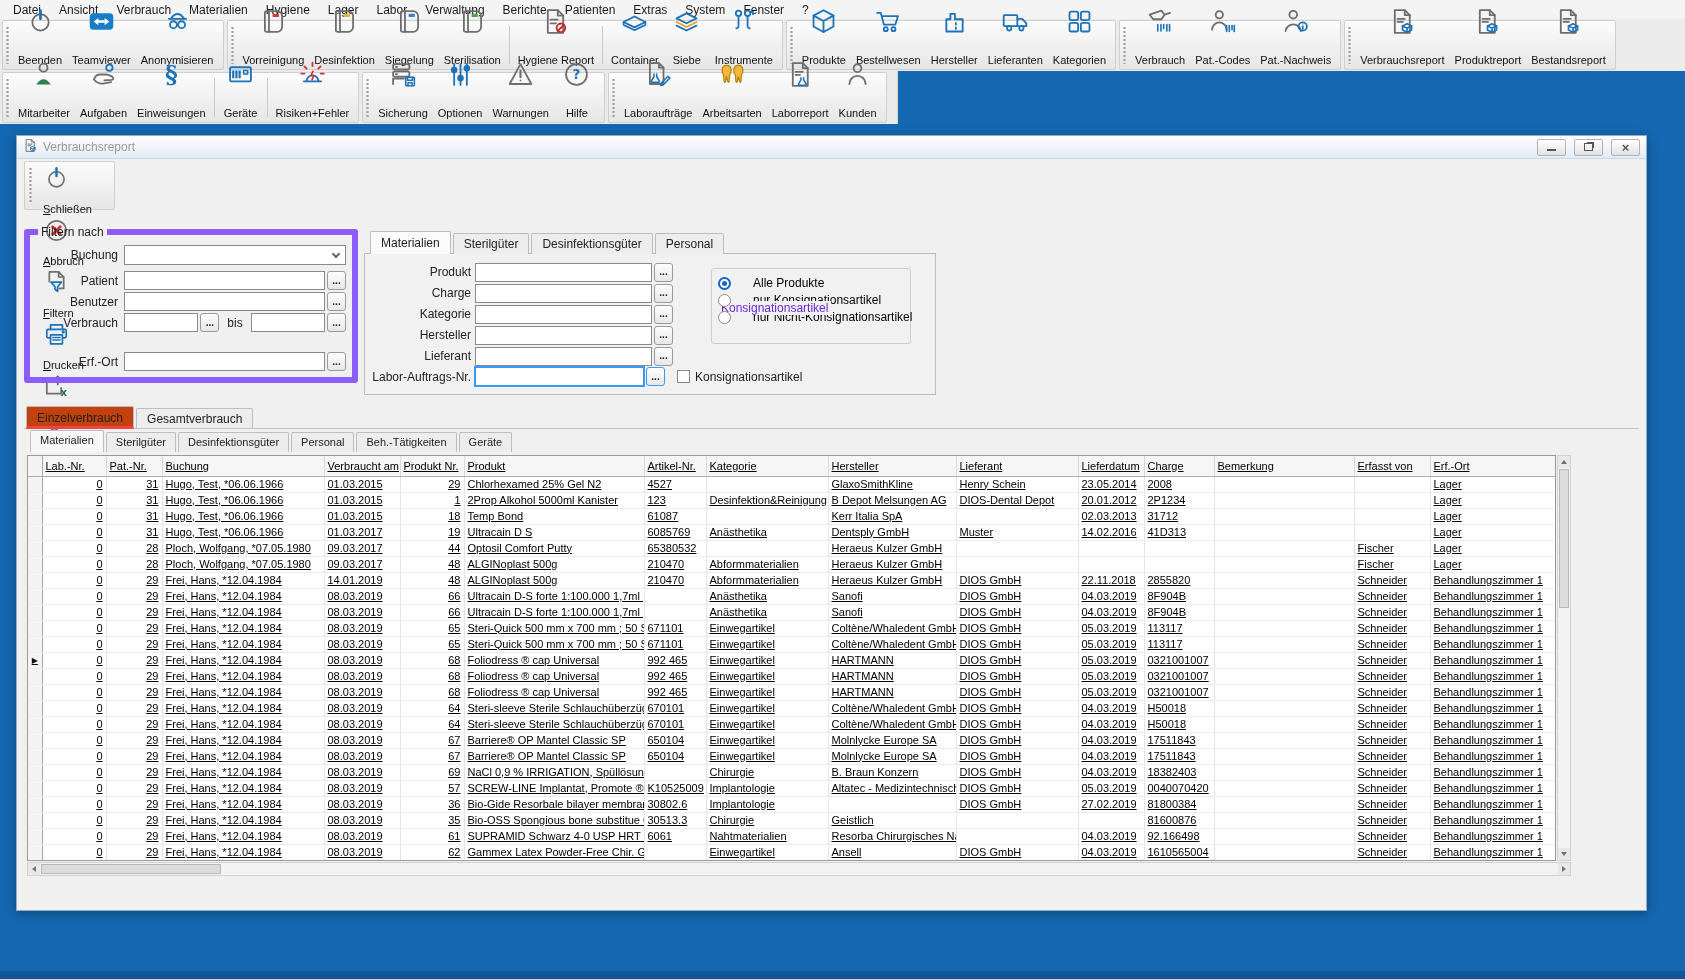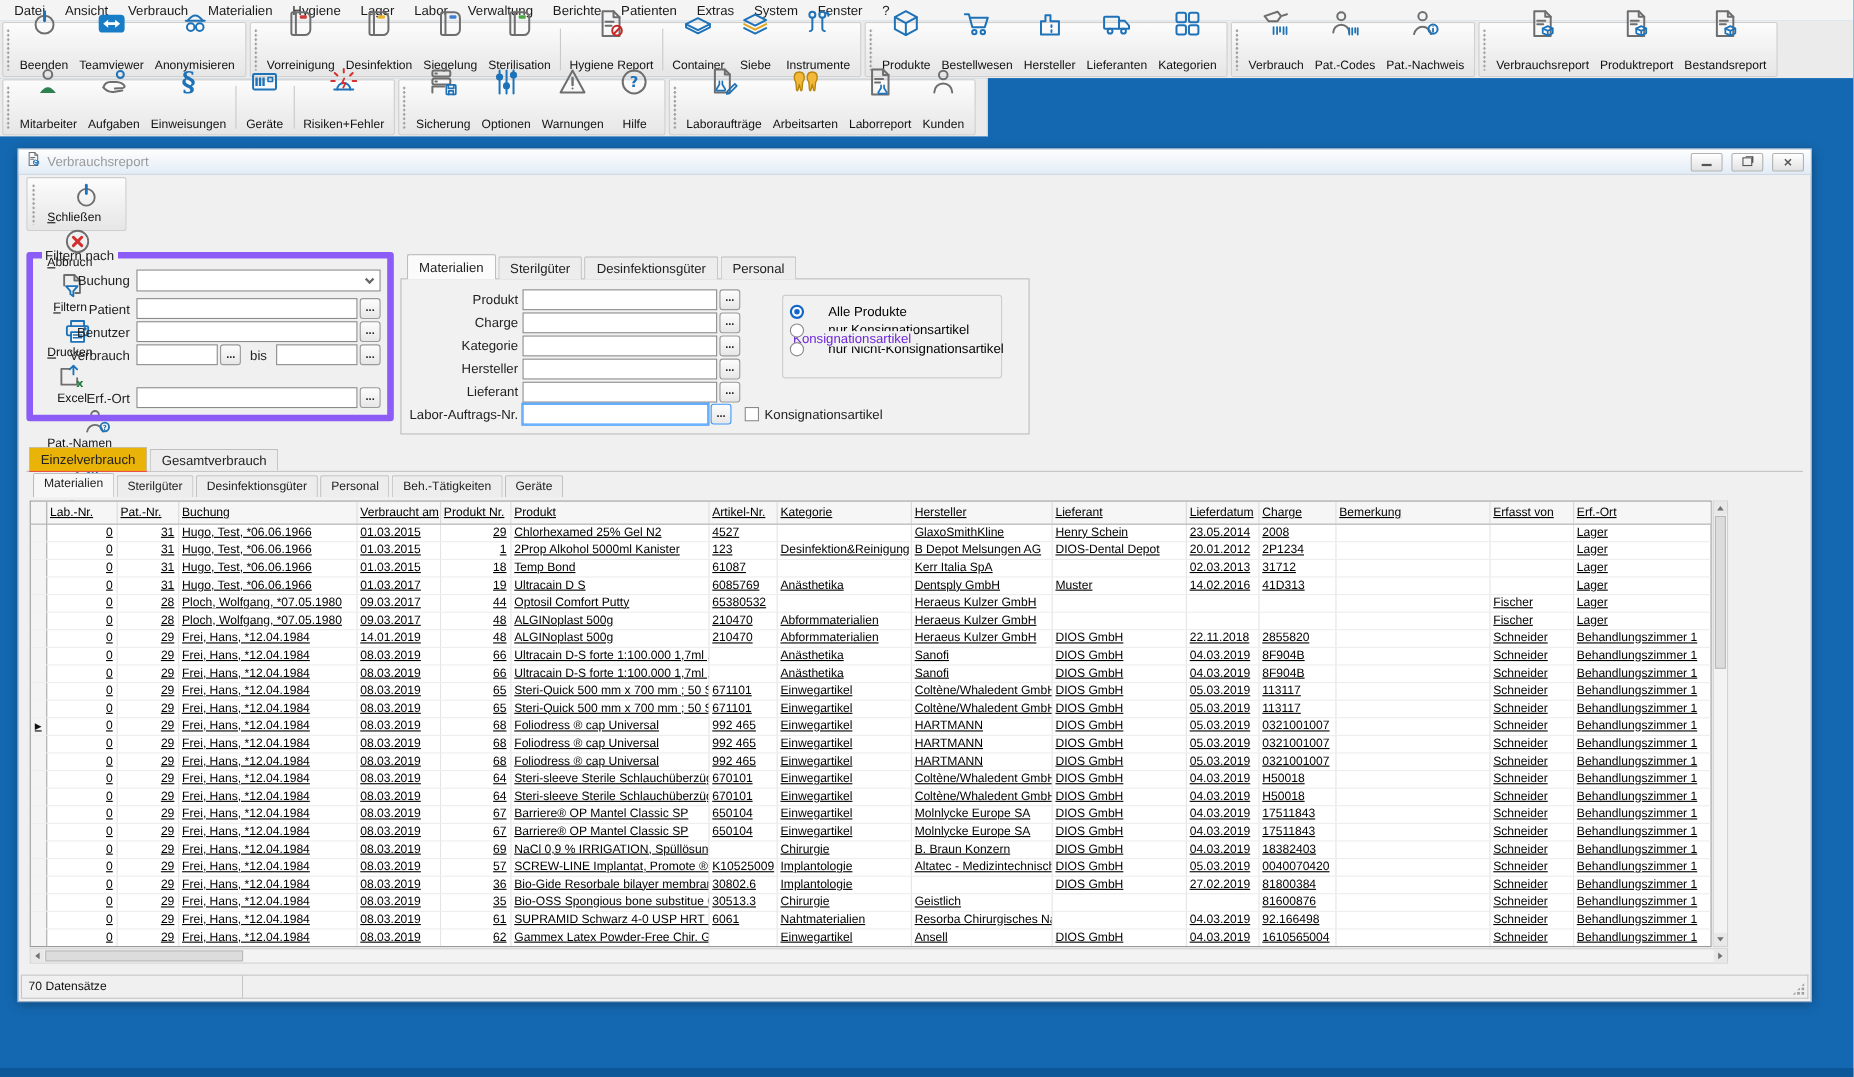--- a/index.html
+++ b/index.html
@@ -34,21 +34,21 @@
   .ic-min{width:9px;height:3px;border-bottom:2px solid #555;margin-top:4px;}
   .ic-max{width:9px;height:8px;border:1px solid #555;box-shadow:2px -2px 0 -1px #555;}
   .ic-close{font-size:13px;font-weight:bold;color:#555;line-height:1;}
 
   .winbody{position:relative;height:751px;}
 
   
   .wtoolbar{position:absolute;left:7px;top:2px;display:flex;align-items:stretch;background:linear-gradient(#fcfcfc,#e6e6e6);border:1px solid #cfcfcf;border-radius:2px;padding:2px 6px 2px 12px;height:49px;}
   .wtoolbar::before{content:"";position:absolute;left:4px;top:5px;bottom:5px;width:3px;
     background-image:radial-gradient(circle,#9f9f9f 1px,transparent 1.3px);background-size:3px 4px;background-repeat:repeat-y;}
-  .wbtn{display:flex;flex-direction:column;align-items:flex-end;justify-content:flex-end;gap:0;padding:1px 6px;font-size:11px;color:#111;background:none;border:none;min-width:48px;white-space:nowrap;}
+  .wbtn{display:flex;flex-direction:column;align-items:flex-start;justify-content:flex-end;gap:11px;padding:1px 6px;font-size:11px;color:#111;background:none;border:none;min-width:48px;white-space:nowrap;}
   .wbtn .icn{width:27px;height:27px;}
 
   
   fieldset.grp{position:absolute;border:6px solid #8b5cf6;border-radius:3px;}
   fieldset.grp legend{font-size:12px;color:#222;margin-left:8px;padding:0 3px;}
   .filtern{left:7px;top:66px;width:334px;height:158px;}
   .frow{position:absolute;display:flex;align-items:center;font-size:12px;color:#222;left:0;right:6px;}
   .frow > label{width:88px;text-align:right;margin-right:6px;flex:none;}
   .combo{flex:1;height:20px;background:#fff;border:1px solid #8a8a8a;position:relative;}
   .chev{position:absolute;right:6px;top:5px;width:6px;height:6px;border-right:2px solid #666;border-bottom:2px solid #666;transform:rotate(45deg);}
@@ -77,21 +77,21 @@
   .laborrow{position:absolute;top:113px;left:0;display:flex;align-items:center;font-size:12px;color:#222;}
   .laborrow > label{width:106px;text-align:right;margin-right:4px;flex:none;}
   .laborrow .fld{width:190px;}
   .focusfld input{border:1px solid #3b99fc;box-shadow:0 0 0 1px #3b99fc;}
   .focusfld .ell{border-color:#3b99fc;}
   .cb{width:13px;height:13px;border:1px solid #8a8a8a;background:#fff;margin:0 5px 0 12px;flex:none;}
 
   
   .viewtabs{position:absolute;left:7px;top:249px;right:7px;height:21px;border-bottom:1px solid #c2c2c2;display:flex;padding-left:2px;}
   .viewtabs .tab{background:#ededed;}
-  .viewtabs .tab.active{background:#eab308;border-bottom:1px solid #ef4444;margin-bottom:-1px;}
+  .viewtabs .tab.active{background:#c2410c;border-bottom:3px solid #ef4444;margin-bottom:-1px;}
   .detailtabs{position:absolute;left:13px;top:273px;height:20px;display:flex;}
   .detailtabs .tab{font-size:11px;padding:3px 9px 2px;}
   .detailtabs .tab.active{background:#f7f7f7;}
 
   
   .gridwrap{position:absolute;left:10px;top:296px;width:1529px;height:406px;background:#fff;border:1px solid #9a9a9a;overflow:hidden;}
   table.grid{border-collapse:collapse;table-layout:fixed;width:1527px;font-size:11px;color:#000;text-decoration:underline;}
   .grid th{height:20px;background:#f6f6f6;border-right:1px solid #d8d8d8;border-bottom:1px solid #ababab;font-weight:normal;text-align:left;padding:0 3px;white-space:nowrap;overflow:hidden;}
   .grid td{height:16px;line-height:15px;border-right:1px solid #e4e4e4;border-bottom:1px solid #ededed;padding:0 3px;white-space:nowrap;overflow:hidden;}
   .grid td.marker,.grid th.marker{background:#f4f4f4;border-right:1px solid #a8a8a8;padding:0;text-align:center;font-size:8px;color:#111;}
@@ -1353,22 +1353,16 @@
       <div class="hscroll">
         <span class="sb-btn sb-left">
             <span class="tri-left"></span>
           </span>
         <span class="hthumb"></span>
         <span class="sb-btn sb-right">
             <span class="tri-right"></span>
           </span>
       </div>
 
-      <div class="statusbar">
-        <div class="st-left">70 Datensätze</div>
-        <div class="st-rest">
-          <span class="gripdots"></span>
-        </div>
-      </div>
     </div>
   </div>
 </div>
 <div class="bottomstrip"></div>
 
 </body></html>

